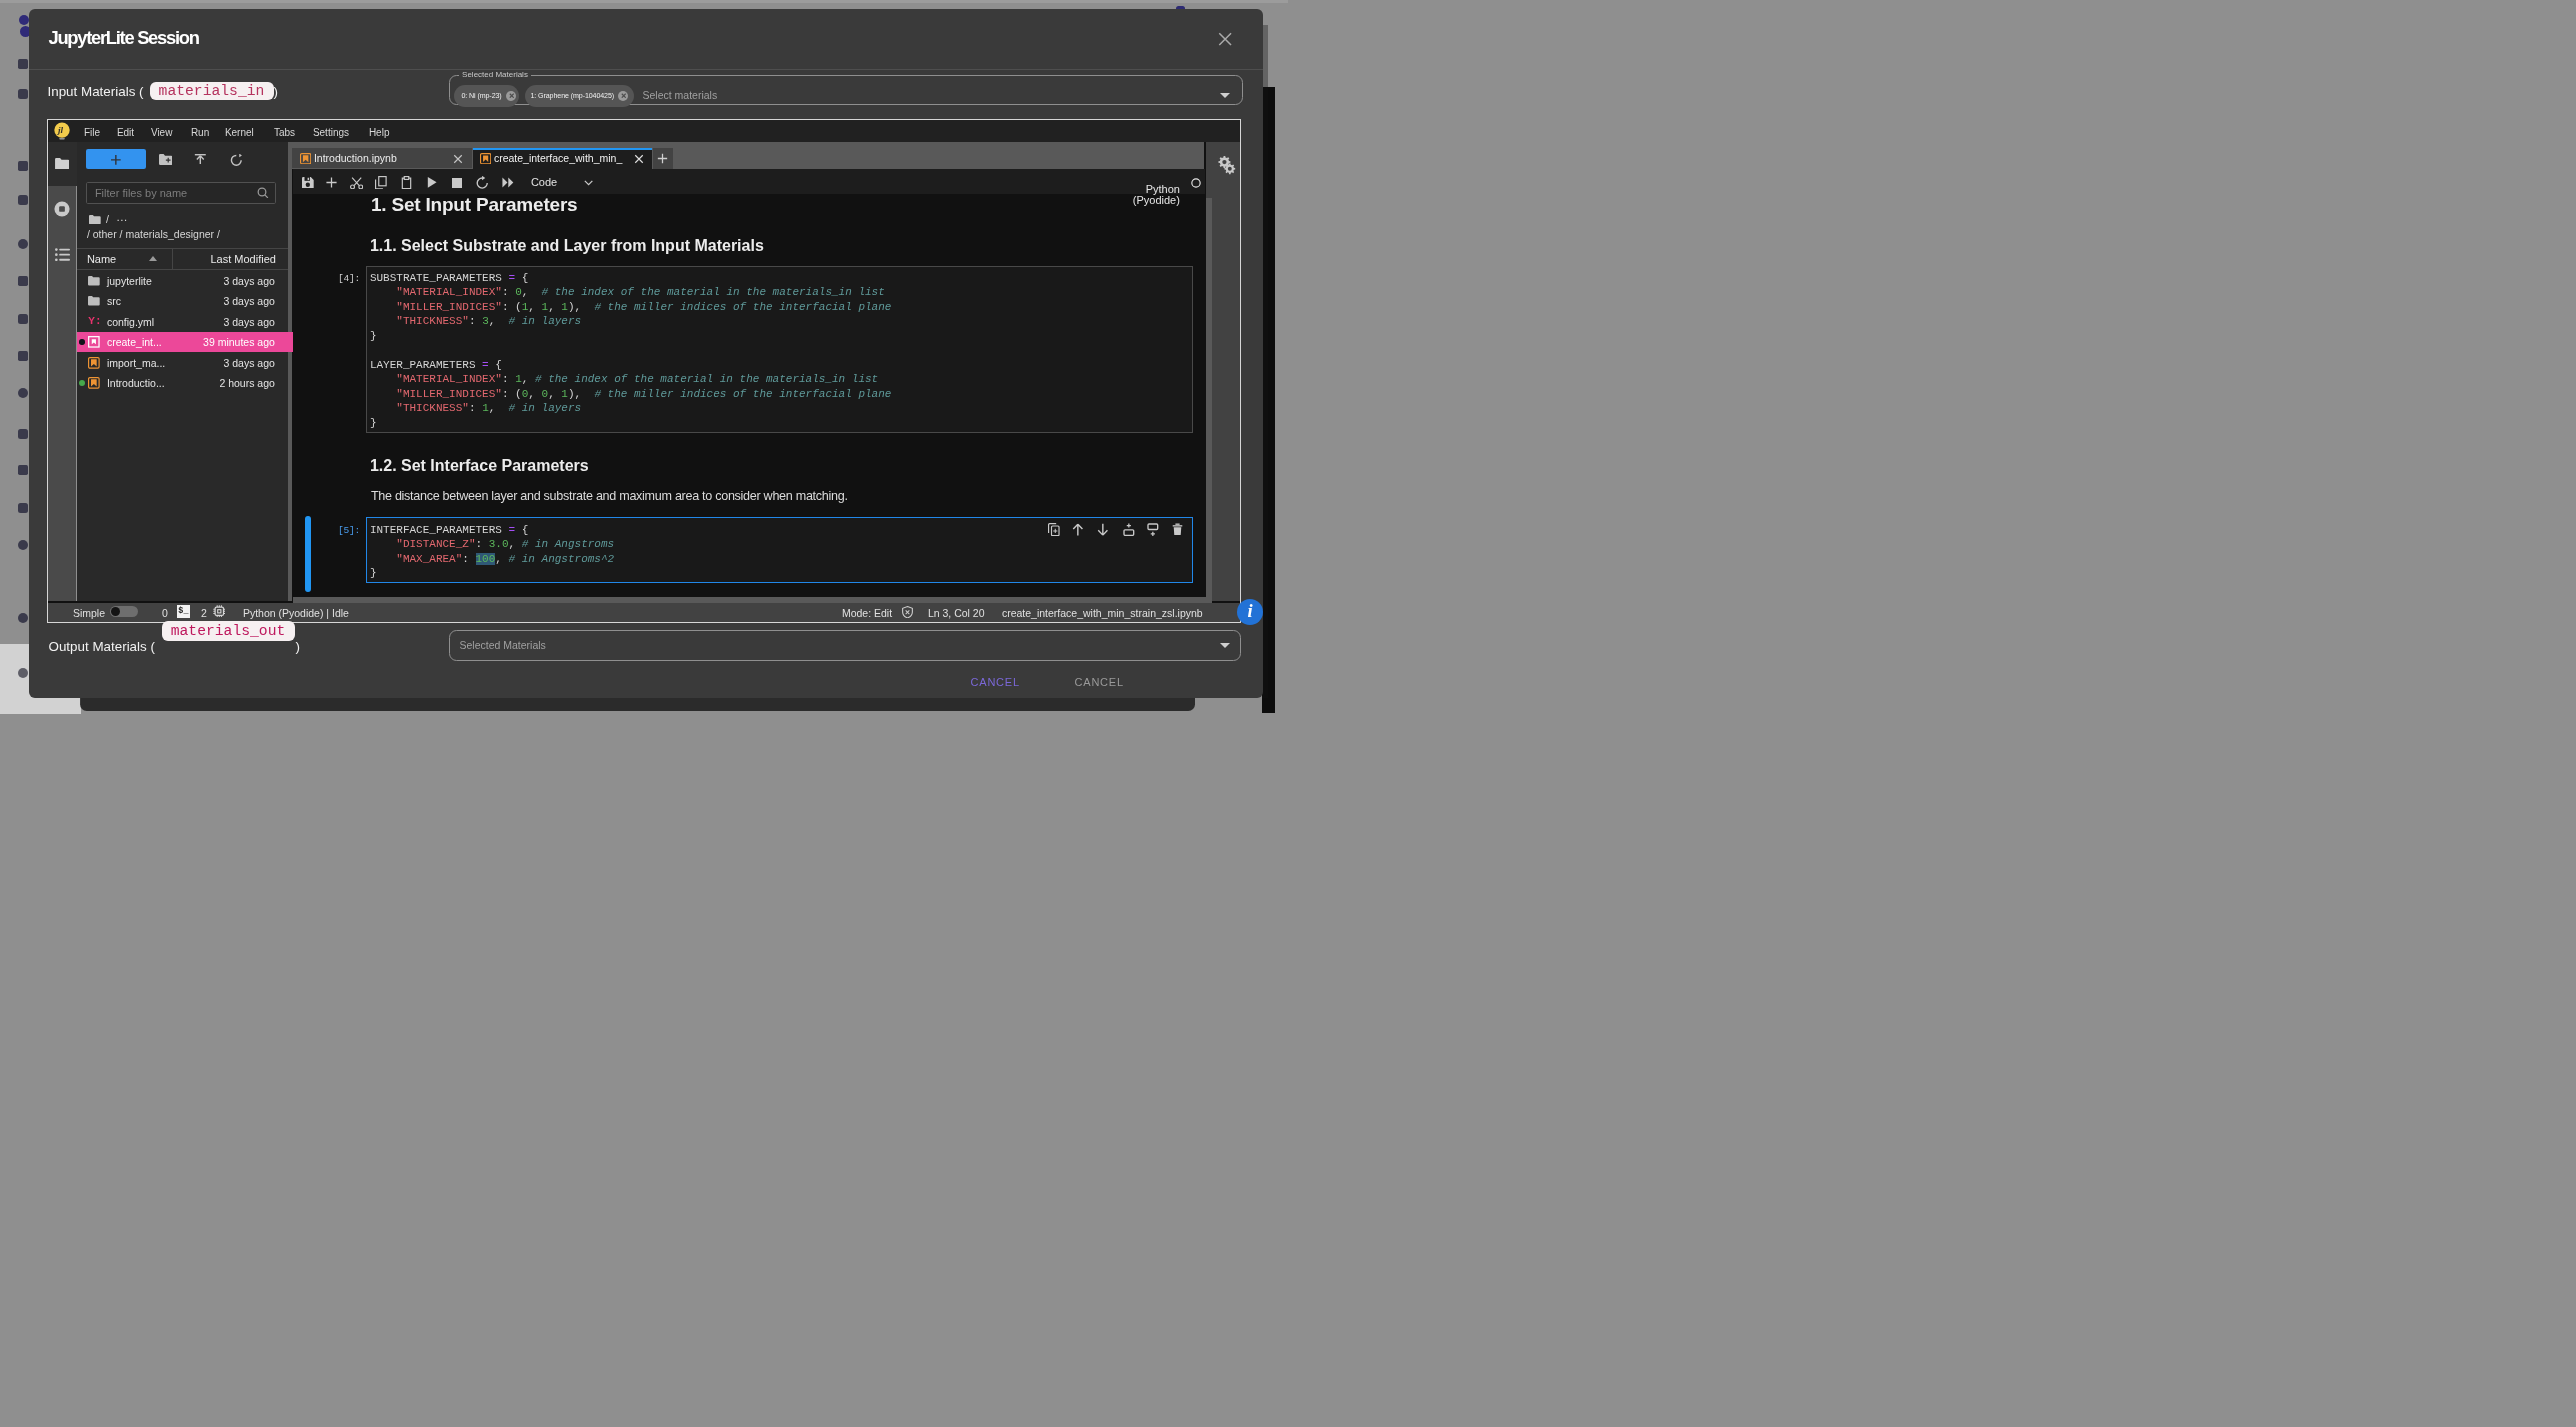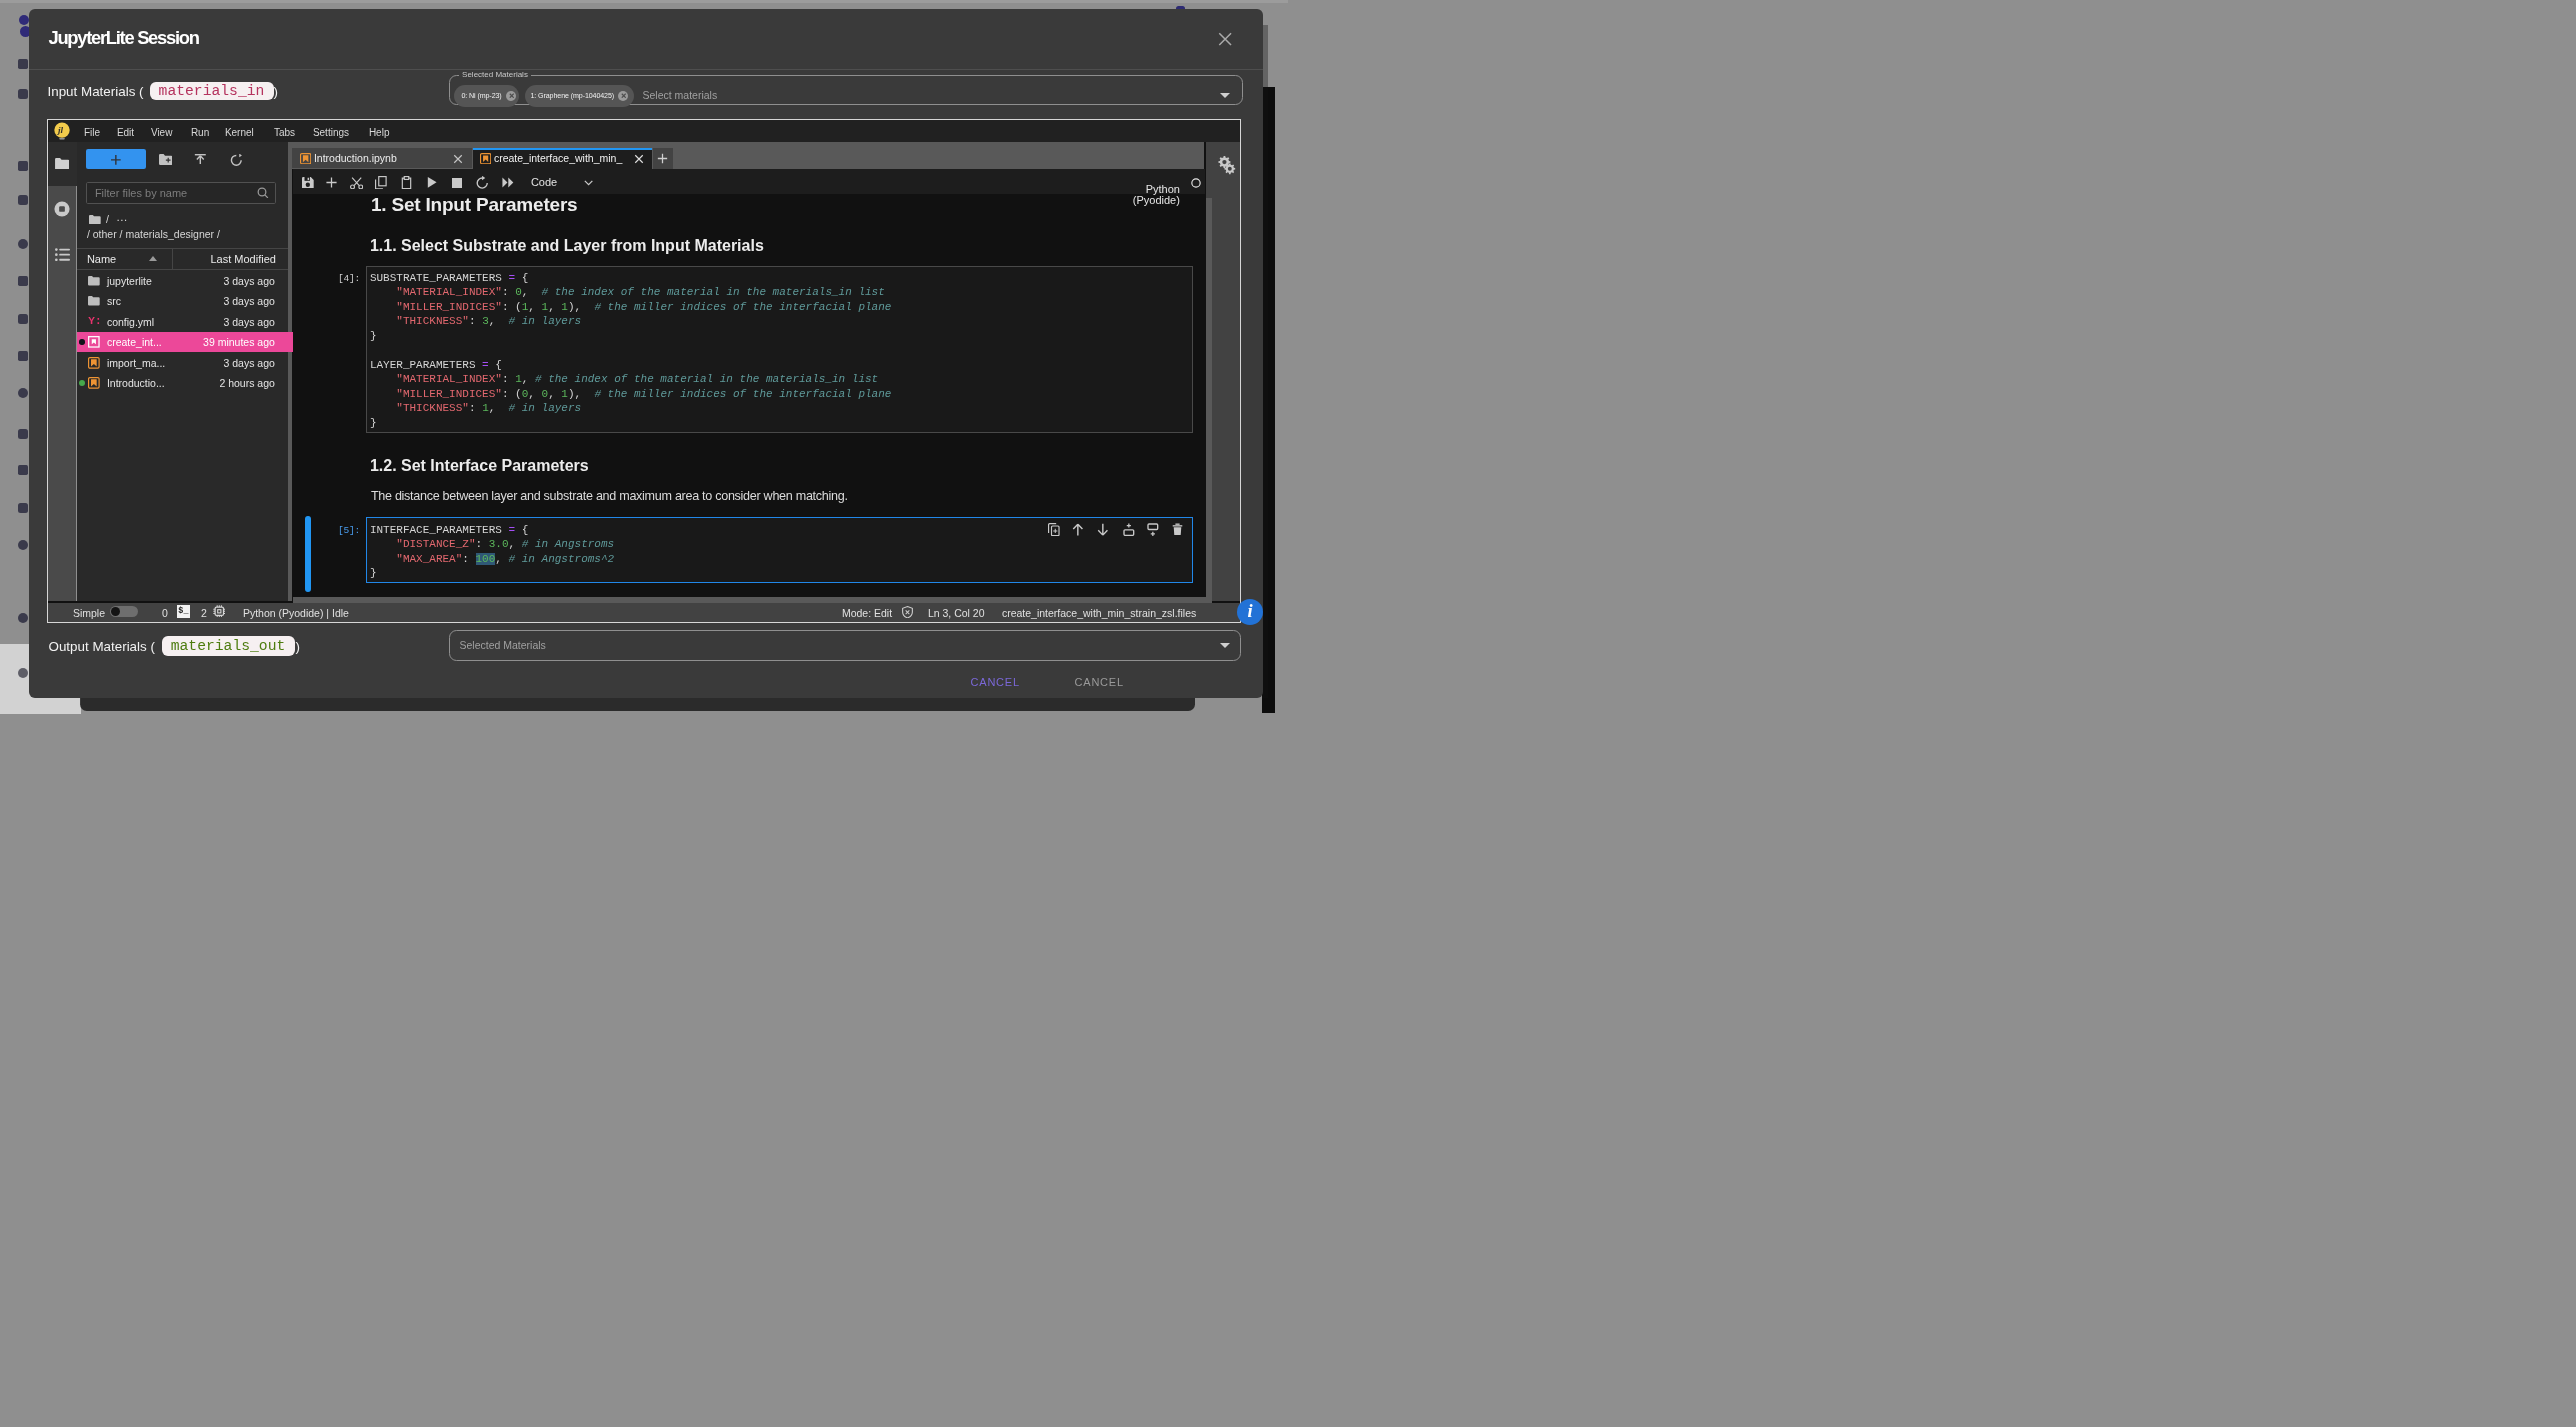--- a/index.html
+++ b/index.html
@@ -353,25 +353,25 @@
           <rect x="5.6" y="5.6" width="3.8" height="3.8" fill="none" stroke="#d6d6d6" stroke-width="1.3"></rect>
           <path d="M5 2.3 L5 0.4 M7.5 2.3 L7.5 0.4 M10 2.3 L10 0.4 M5 14.6 L5 12.7 M7.5 14.6 L7.5 12.7 M10 14.6 L10 12.7 M2.3 5 L0.4 5 M2.3 7.5 L0.4 7.5 M2.3 10 L0.4 10 M14.6 5 L12.7 5 M14.6 7.5 L12.7 7.5 M14.6 10 L12.7 10" stroke="#d6d6d6" stroke-width="1.2"></path>
         </svg>
       <div class="abs stxt" style="left:195px;">Python (Pyodide) | Idle</div>
       <div class="abs stxt" style="left:782px;margin-left:12px;">Mode: Edit</div>
       <svg class="abs" style="left:854px;top:486px;" width="11" height="12.6" viewBox="0 0 13 15">
           <path d="M6.5 0.7 L12.3 2.8 L12.3 7 Q12.3 11.8 6.5 14.3 Q0.7 11.8 0.7 7 L0.7 2.8 Z" fill="none" stroke="#cdcdcd" stroke-width="1.3"></path>
           <path d="M4.3 5.2 L8.7 9.6 M8.7 5.2 L4.3 9.6" stroke="#cdcdcd" stroke-width="1.2"></path>
         </svg>
       <div class="abs stxt" style="left:880px;">Ln 3, Col 20</div>
-      <div class="abs stxt" style="left:954px;">create_interface_with_min_strain_zsl.files</div>
+      <div class="abs stxt" style="left:954px;">create_interface_with_min_strain_zsl.ipynb</div>
     </div>
 
     <div class="abs" style="left:20px;top:631px;font-size:13.4px;color:#f2f2f2;line-height:13.4px;">Output Materials (</div>
-    <div class="abs mono" style="left:133px;top:627px;width:133px;height:20px;background:#f6f0f1;border-radius:5.9px;color:#4d7c0f;font-size:14.7px;line-height:20px;text-align:center;">materials_out</div>
+    <div class="abs mono" style="left:133px;top:612px;width:133px;height:20px;background:#f6f0f1;border-radius:5.9px;color:#be185d;font-size:14.7px;line-height:20px;text-align:center;">materials_out</div>
     <div class="abs" style="left:267px;top:631px;font-size:13.4px;color:#f2f2f2;line-height:13.4px;">)</div>
     <div class="abs" style="left:420px;top:621px;width:792px;height:31px;border:0.8px solid #8f8f8f;border-radius:7.5px;box-sizing:border-box;"></div>
     <div class="abs" style="left:431px;top:631px;font-size:10.5px;color:#a0a0a0;line-height:11px;">Selected Materials</div>
     <div class="abs" style="left:1191px;top:634px;width:0;height:0;border-left:5px solid transparent;border-right:5px solid transparent;border-top:5.9px solid #cfcfcf;"></div>
 
     <div class="abs" style="left:942px;top:667px;font-size:11px;font-weight:500;letter-spacing:0.8px;color:#7b68d9;">CANCEL</div>
     <div class="abs" style="left:1046px;top:667px;font-size:11px;font-weight:500;letter-spacing:0.8px;color:#9a9a9a;">CANCEL</div>
   </div>
 
   <div class="abs" style="left:1237px;top:599px;width:26px;height:26px;border-radius:50%;background:#2272d6;color:#fff;text-align:center;font-family:'Liberation Serif',serif;font-style:italic;font-weight:700;font-size:18.4px;line-height:25px;">i</div>

